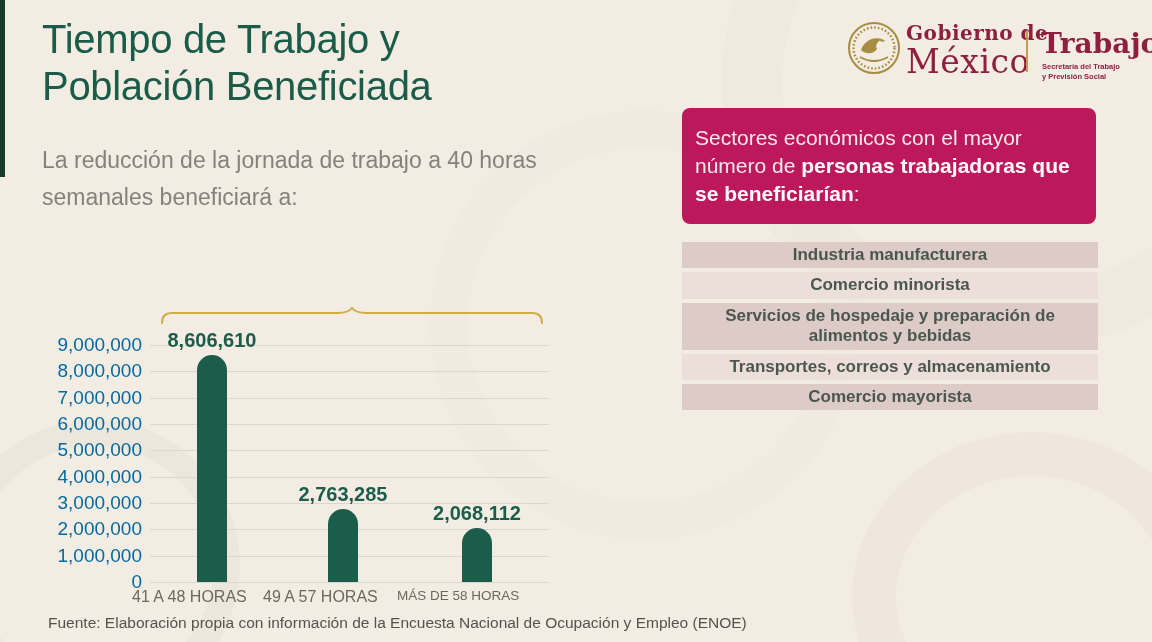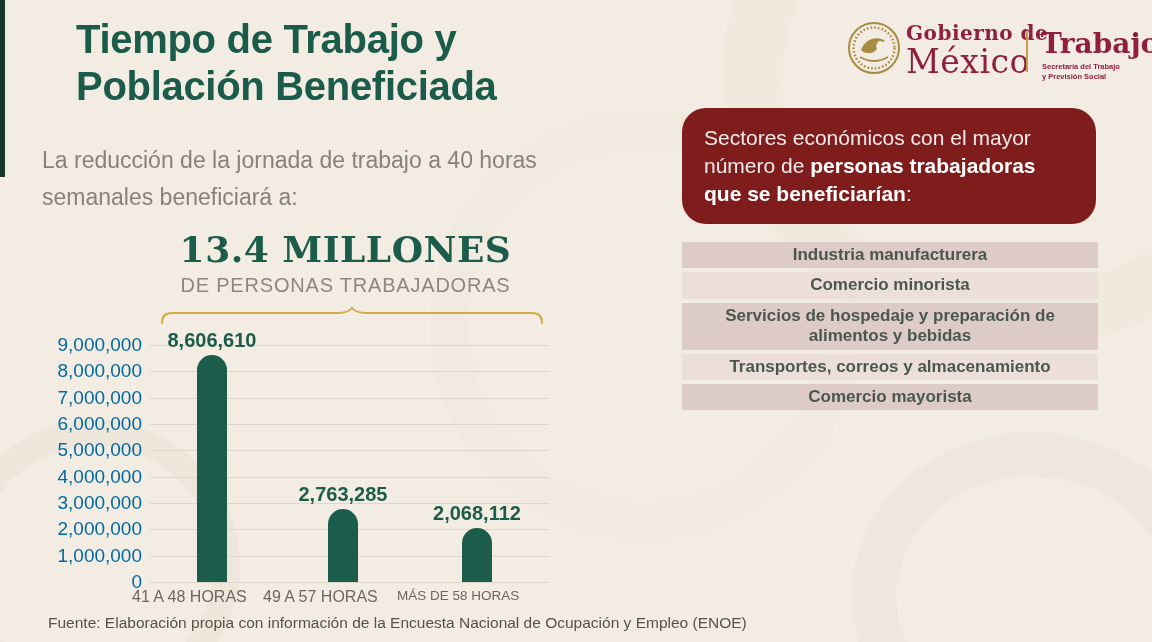--- a/index.html
+++ b/index.html
@@ -19,22 +19,22 @@
   .deco2 { right: -150px; top: -190px; width: 580px; height: 540px; border: 60px solid #ece5da; opacity: .5; }
   .deco3 { left: 430px; top: 110px; width: 430px; height: 430px; border: 38px solid #eee7dc; opacity: .38; }
   .deco4 { right: -60px; bottom: -120px; width: 360px; height: 330px; border: 44px solid #ebe3d7; opacity: .45; }
 
   .z { position: absolute; z-index: 2; }
 
   .left-strip { left: 0; top: 0; width: 5px; height: 177px; background: #17382b; }
 
   .title {
     left: 42px; top: 16px; width: 620px;
-    font-size: 40px; font-weight: 700; line-height: 1.17;
-    color: #1a5b49; letter-spacing: -.3px; margin-left: 34px;
+    font-size: 40px; font-weight: 400; line-height: 1.17;
+    color: #1a5b49; letter-spacing: -.3px;
   }
   .subtitle {
     left: 42px; top: 142px; width: 620px;
     font-size: 23px; color: #86827b; line-height: 1.62;
   }
 
   
   .emblem { left: 846px; top: 20px; width: 56px; height: 56px; }
   .gob-text { left: 906px; top: 23px; color: #8e1f3f; font-family: "DejaVu Serif", serif; line-height: 1; }
   .gob-text .l1 { font-size: 20px; font-weight: 600; letter-spacing: .5px; }
@@ -62,22 +62,22 @@
   .bar { position: absolute; width: 30px; border-radius: 15px 15px 0 0; }
   .bar-value { position: absolute; width: 150px; text-align: center; font-size: 20px; font-weight: 700; color: #1c5c4a; }
   .bar-cat { position: absolute; width: 160px; text-align: left; font-size: 16px; color: #6c6860; }
   .bar-cat.small { font-size: 13.5px; padding-top: 2px; }
 
   .footer { left: 38px; top: 614px; width: 760px; font-size: 15.5px; color: #56524b; margin-left: 10px; }
 
   
   .sector-heading {
     left: 682px; top: 108px; width: 414px; height: 116px;
-    background: #7f1d1d; border-radius: 24px;
-    padding: 16px 22px; color: #f3eaea;
+    background: #be185d; border-radius: 8px;
+    padding: 16px 13px; color: #f3eaea;
     font-size: 21px; line-height: 1.34;
   }
   .sector-heading b { color: #ffffff; }
 
   .sector-table { left: 682px; top: 238px; width: 416px; }
   .sector-table-header {
     background: #9e2043; color: #ffffff; font-weight: 700;
     font-size: 17px; text-align: center; padding: 3px 0;
   }
   .sector-row {
@@ -120,27 +120,20 @@
     <div class="l1">Gobierno de</div>
     <div class="l2">México</div>
   </div>
   <div class="z logo-divider"></div>
   <div class="z dep-name">Trabajo</div>
   <div class="z dep-sub">
     <div>Secretaría del Trabajo</div>
     <div>y Previsión Social</div>
   </div>
 
-  <div class="z highlight">
-    <div class="num-line">
-      <span>13.4</span>
-      <span>MILLONES</span>
-    </div>
-    <div class="caption">DE PERSONAS TRABAJADORAS</div>
-  </div>
 
   <svg class="brace-svg z" viewBox="0 0 388 20">
     <path d="M4,17 Q4,7 14,7 L180,7 Q190,7 194,2 Q198,7 208,7 L374,7 Q384,7 384,17" fill="none" stroke="#d3ab45" stroke-width="2" stroke-linecap="round"></path>
   </svg>
 
   <div class="z chart" id="chart">
       <div class="gridline" style="top: 15px;"></div>
       <div class="ytick" style="top: 4px;">9,000,000</div>
       <div class="gridline" style="top: 41.3333px;"></div>
       <div class="ytick" style="top: 30.3333px;">8,000,000</div>

